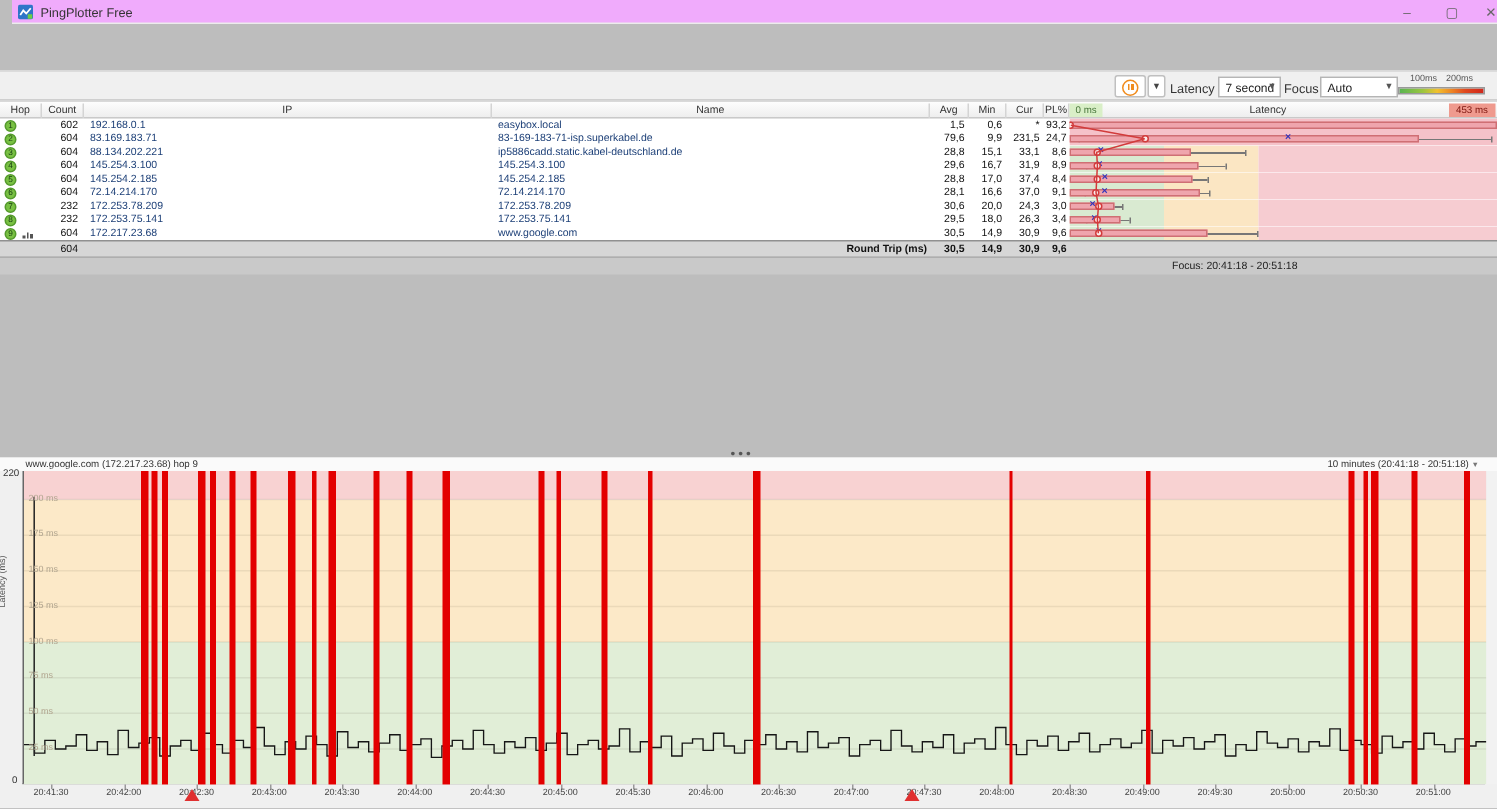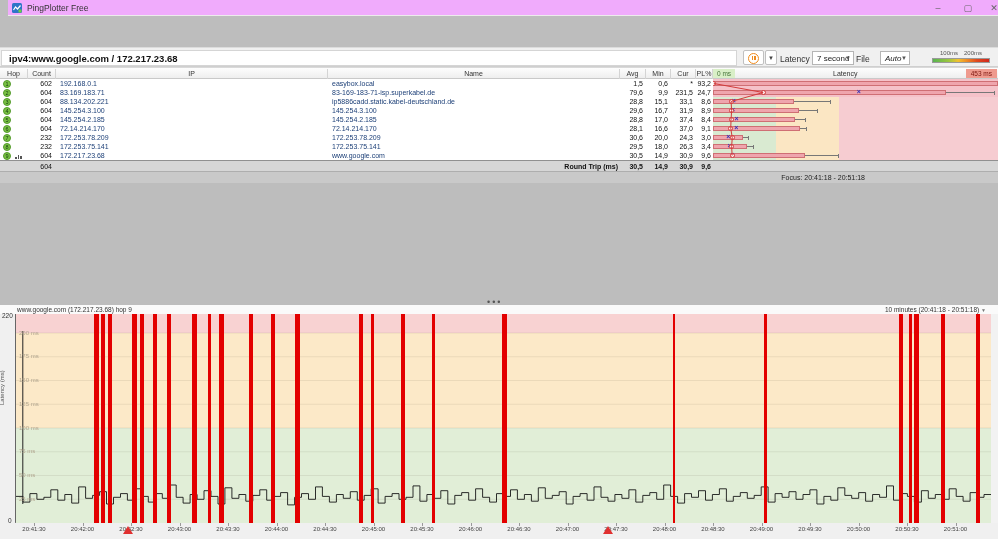--- a/index.html
+++ b/index.html
@@ -24,21 +24,21 @@
   #target-field { left:1px; top:2px; width:736px; height:16px; background:#fff; border:1px solid #d5d5d5; font-size:9.5px; font-weight:bold; padding:2px 0 0 7px; color:#111; }
   #pause-btn { left:743px; top:2px; width:21px; height:15px; background:#fff; border:1px solid #c0c0c0; border-radius:2px; }
   #pause-glyph { left:4px; top:1.5px; width:11px; height:11px; border:1.5px solid #f08c1e; border-radius:50%; }
   #pause-glyph i { position:absolute; top:2px; width:1.5px; height:4.5px; background:#f08c1e; }
   #pause-glyph i.l { left:2.5px; } #pause-glyph i.r { left:5px; }
   #pause-caret { left:765px; top:2px; width:12px; height:15px; background:#fff; border:1px solid #c0c0c0; border-radius:2px; font-size:6px; color:#444; text-align:center; line-height:14px; }
   .ctl-label { top:6px; font-size:8.5px; color:#333; }
   #interval-label { left:780px; } #focus-label { left:856px; }
   .combo { top:3px; height:14px; background:#fff; border:1px solid #b5b5b5; font-size:8px; padding:2px 0 0 4px; color:#222; }
   #interval-select { left:812px; width:42px; }
-  #focus-select { left:880px; width:30px;font-style:italic; }
+  #focus-select { left:880px; width:52px; }
   .combo .car { position:absolute; right:2px; top:3px; font-size:6px; color:#555; }
   #legend { left:932px; top:2px; width:58px; height:16px; }
   #legend .lab { position:absolute; top:0; font-size:6px; color:#555; }
   #legend .l1 { left:8px; } #legend .l2 { left:32px; }
   #legend-bar { position:absolute; left:0; top:8px; width:58px; height:5px; border:1px solid #999;
     background:linear-gradient(to right,#58b451 0%,#9cc63f 28%,#f2c12e 45%,#ee8524 62%,#e0491f 78%,#d1271c 100%); }
 
   
   #grid-header { left:0; top:67px; width:998px; height:12px; background:linear-gradient(#fdfdfd,#eee); border-bottom:1px solid #c9c9c9; border-top:1px solid #d9d9d9; }
   .hcell { position:absolute; top:1px; font-size:7px; color:#333; text-align:center; border-right:1px solid #d4d4d4; height:10px; padding-top:1px; }
@@ -100,31 +100,30 @@
     </svg>
     <span class="abs" id="win-title">PingPlotter Free</span>
     <span class="abs winbtn" id="btn-min">–</span>
     <span class="abs winbtn" id="btn-max">▢</span>
     <span class="abs winbtn" id="btn-close">✕</span>
   </div>
 
 
 
   <div class="abs" id="targetbar">
-    <div class="abs" id="target-field">ipv4:www.google.com / 172.217.23.68</div>
     <div class="abs" id="pause-btn">
       <div class="abs" id="pause-glyph">
           <i class="l"></i>
           <i class="r"></i>
         </div>
     </div>
     <div class="abs" id="pause-caret"><span>▼</span></div>
     <span class="abs ctl-label" id="interval-label">Latency</span>
     <div class="abs combo" id="interval-select"><span>7 second</span><span class="car">▼</span></div>
-    <span class="abs ctl-label" id="focus-label">File</span>
+    <span class="abs ctl-label" id="focus-label">Focus</span>
     <div class="abs combo" id="focus-select"><span>Auto</span><span class="car">▼</span></div>
     <div class="abs" id="legend">
       <span class="lab l1">100ms</span>
       <span class="lab l2">200ms</span>
       <div id="legend-bar"></div>
     </div>
   </div>
 
   <div class="abs" id="grid-header">
       <div class="hcell" style="left: 0px; width: 28px;">Hop</div>

